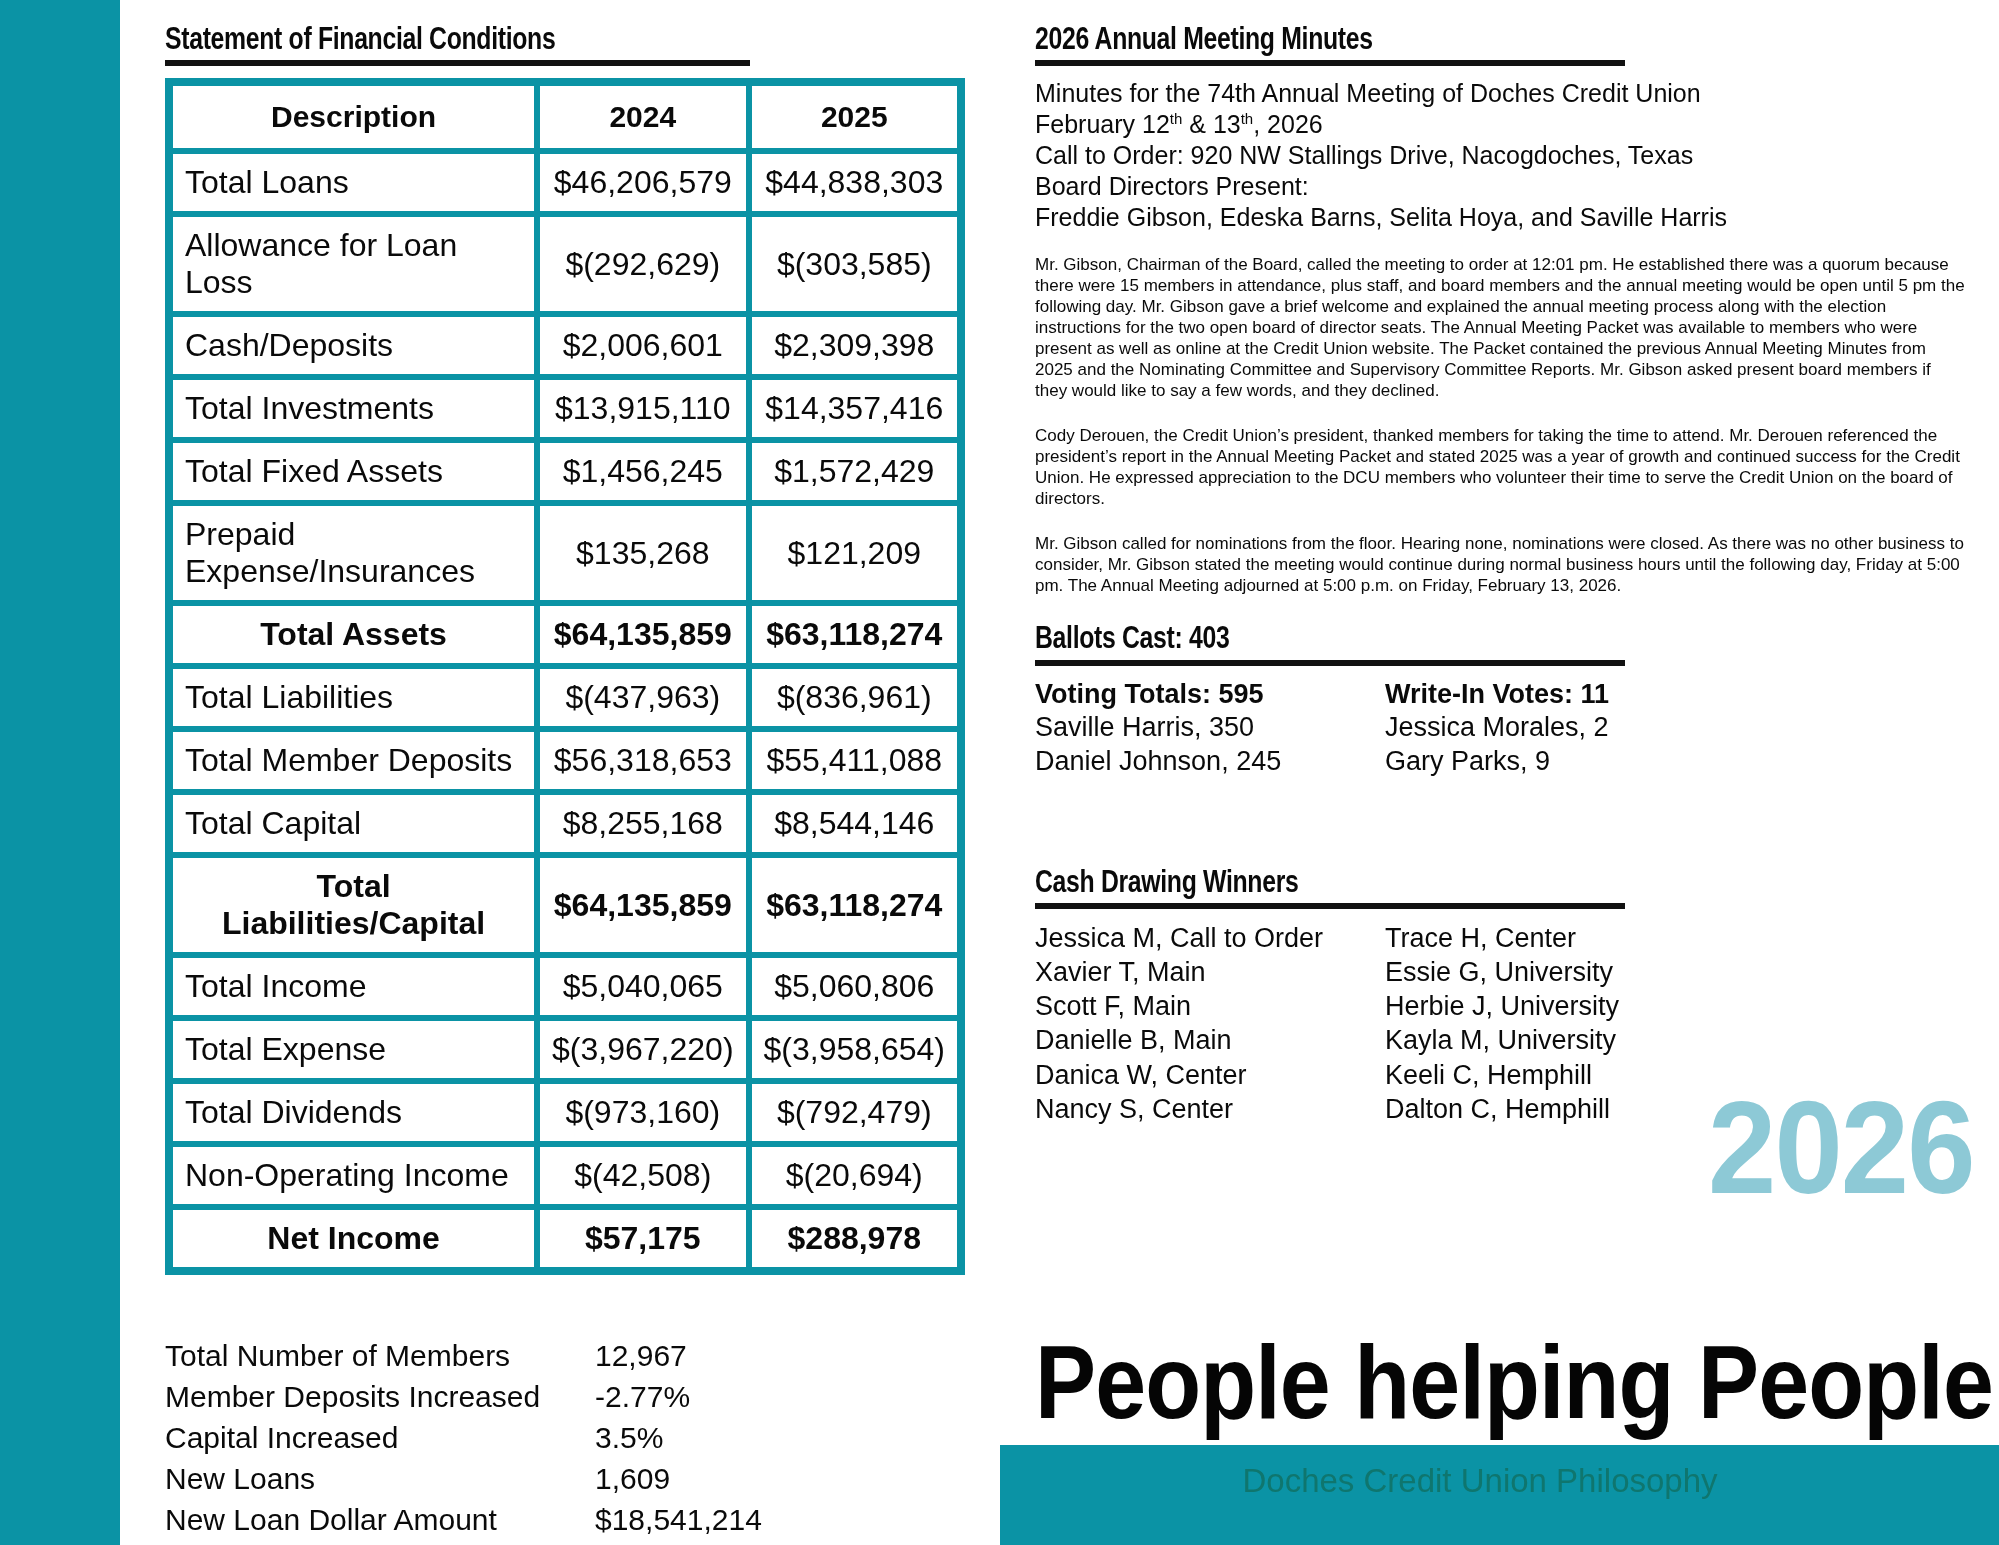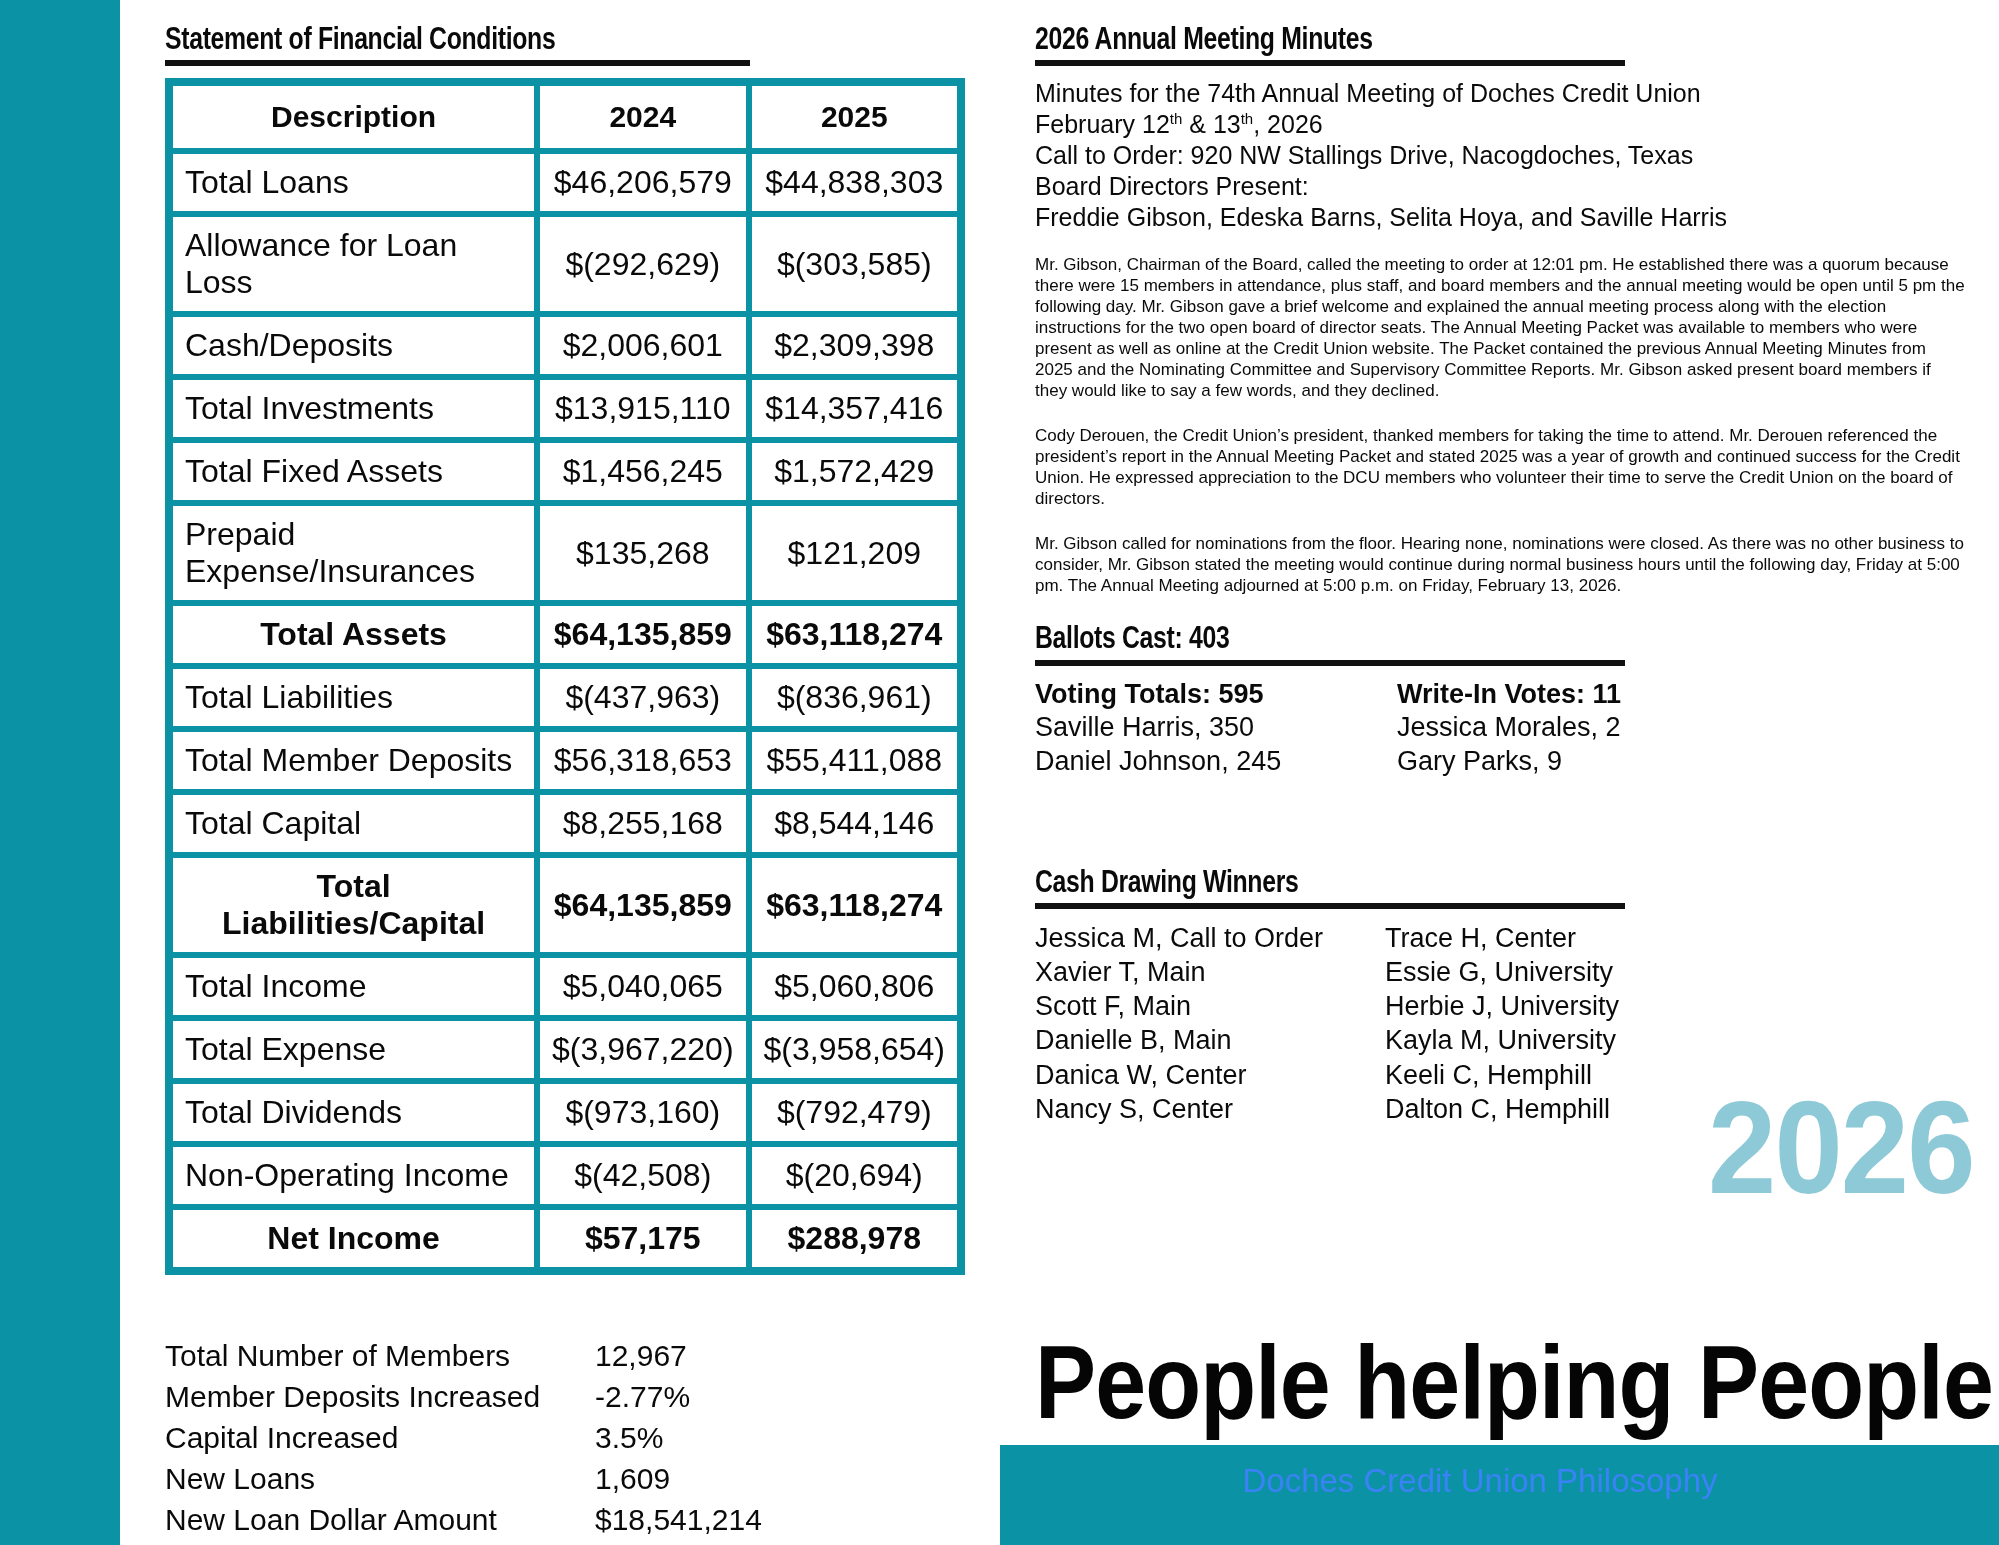--- a/index.html
+++ b/index.html
@@ -115,21 +115,21 @@
     line-height: 1.235;
     color: #0a0a0a;
     text-align: left;
     margin-bottom: 24px;
   }
 
   
   .ballots-head { margin-top: 10px; }
   .vote-grid {
     display: flex;
-    gap: 12px;
+    gap: 0px;
     font-family: "Liberation Sans Narrow", "Liberation Sans", sans-serif;
     font-size: 27px;
     color: #0a0a0a;
     line-height: 1.25;
   }
   .vote-col { width: 350px; }
   .vote-col .vh { font-weight: bold; }
 
   
   .cash-head { margin-top: 86px; }
@@ -163,21 +163,21 @@
     width: 999px; height: 100px;
     background: #0b93a5;
   }
   .philosophy {
     position: absolute;
     left: 1000px; top: 1462px;
     width: 960px;
     text-align: center;
     font-family: "Liberation Sans Narrow", "Liberation Sans", sans-serif;
     font-size: 33px;
-    color: #3b82f6;
+    color: #0f766e;
   }
   .slogan {
     position: absolute;
     left: 1035px; top: 1330px;
     font-family: "Liberation Sans Narrow", "Liberation Sans", sans-serif;
     font-weight: bold;
     font-size: 104px;
     color: #050505;
     letter-spacing: -1px;
     transform: scaleX(0.88);

